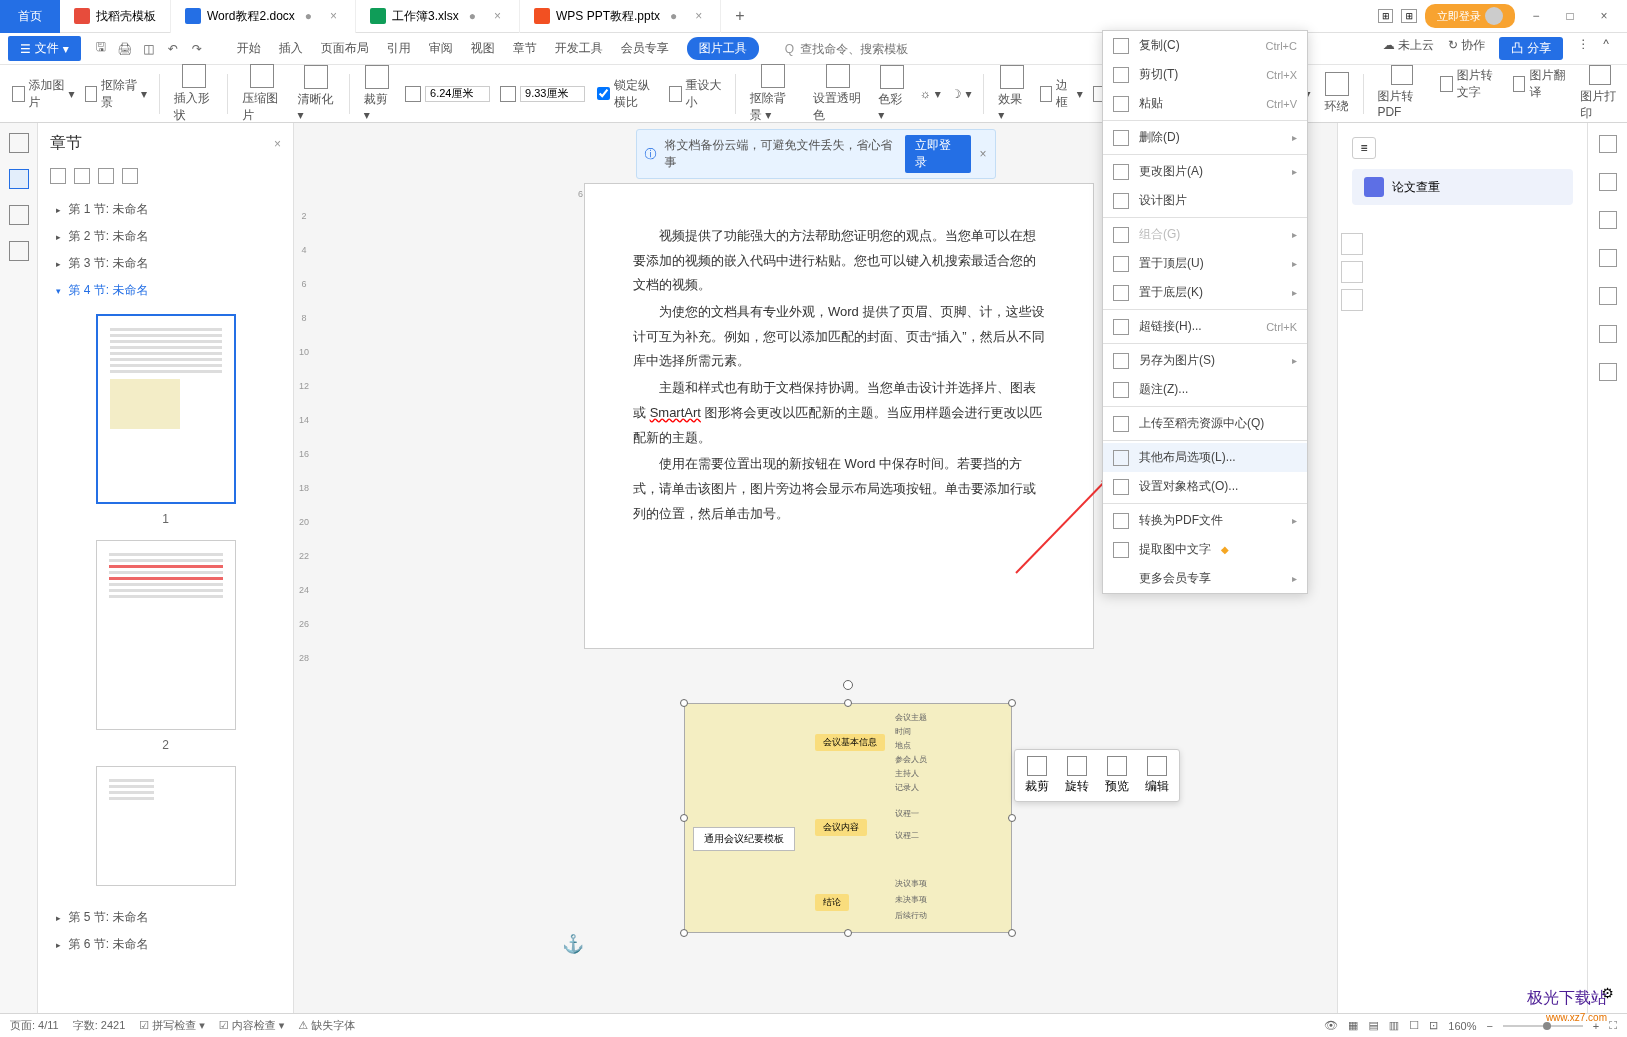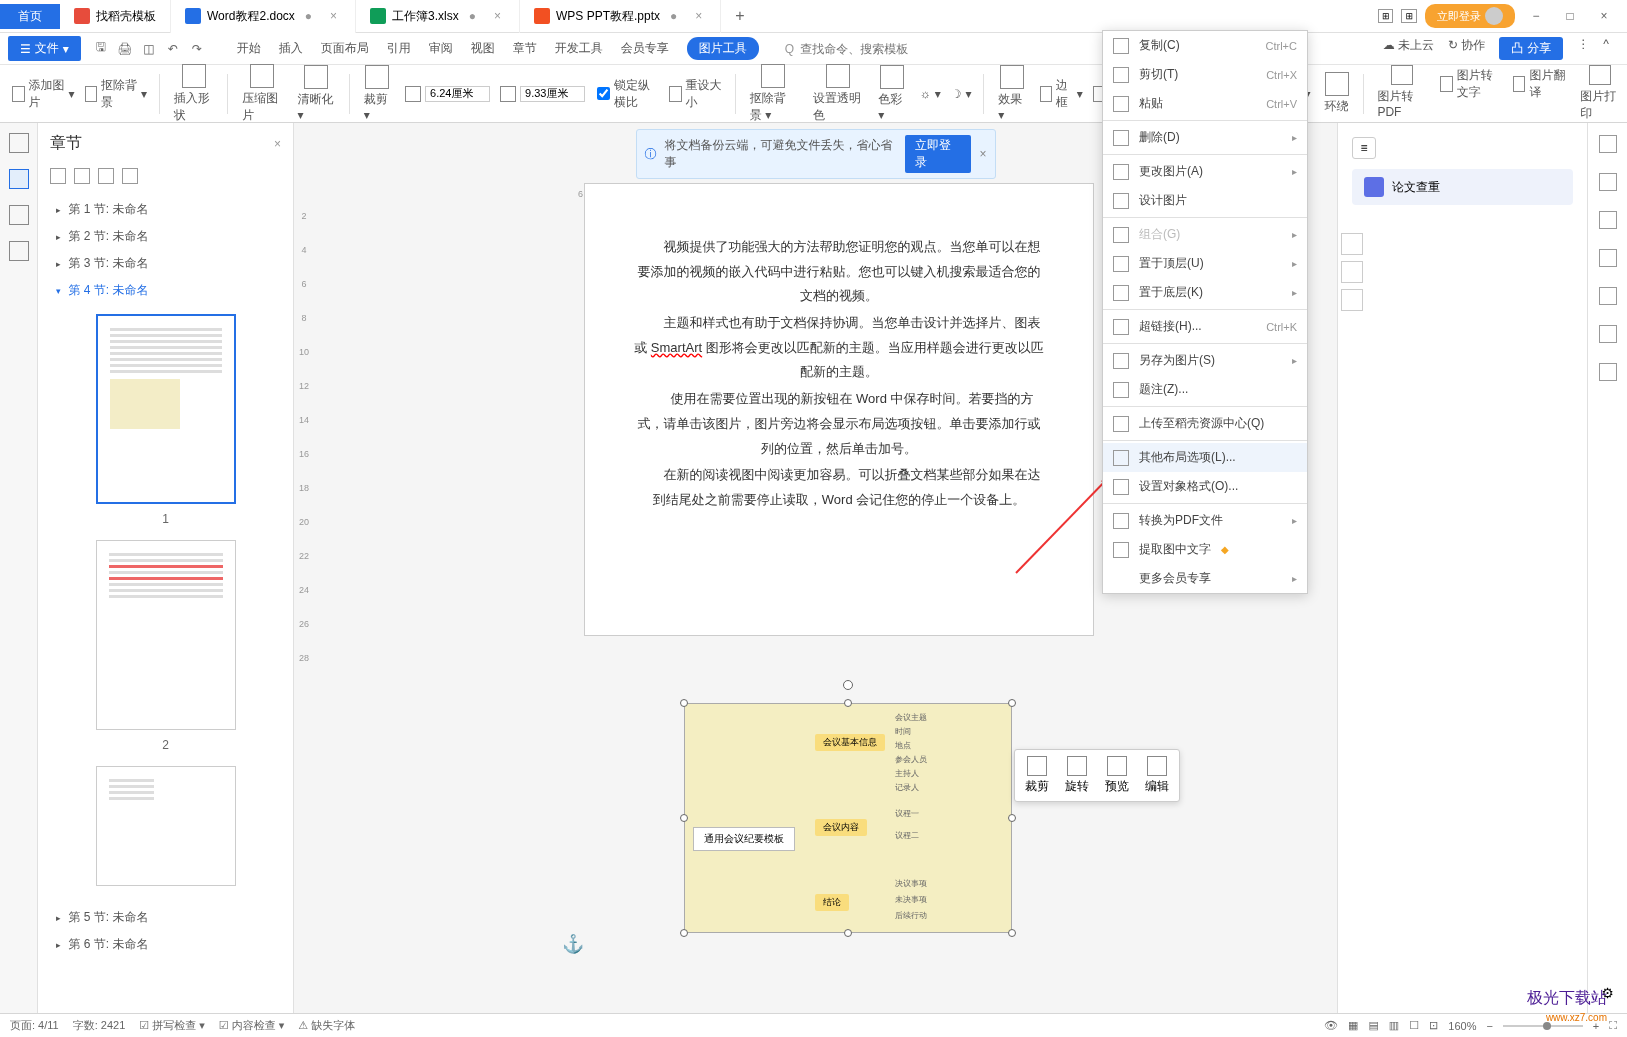--- a/index.html
+++ b/index.html
@@ -1,20 +1,20 @@
 <!DOCTYPE html>
 <html><head>
 <meta charset="utf-8">
 <style>
 * { margin: 0; padding: 0; box-sizing: border-box; font-family: "Microsoft YaHei", sans-serif; }
 body { background: #fff; width: 1627px; height: 1037px; overflow: hidden; position: relative; font-size: 12px; }
 
 
 .titlebar { height: 33px; background: #fff; display: flex; align-items: center; border-bottom: 1px solid #e0e0e0; }
-.tab-home { background: #246fe5; color: #fff; padding: 8px 18px; height: 25px; display: flex; align-items: center; }
+.tab-home { background: #246fe5; color: #fff; padding: 8px 18px; height: 33px; display: flex; align-items: center; }
 .tab { padding: 6px 14px; height: 33px; display: flex; align-items: center; gap: 6px; border-right: 1px solid #eee; position: relative; }
 .tab.active { background: #fff; }
 .tab-icon { width: 16px; height: 16px; display: inline-block; }
 .tab-icon.doc { background: #246fe5; border-radius: 2px; }
 .tab-icon.xls { background: #0f9d58; border-radius: 2px; }
 .tab-icon.ppt { background: #f25022; border-radius: 2px; }
 .tab-icon.template { background: #e74c3c; border-radius: 2px; }
 .tab-mod { color: #999; margin-left: 4px; }
 .tab-close { color: #999; margin-left: 8px; padding: 0 4px; }
 .tab-add { padding: 0 14px; color: #666; font-size: 16px; }
@@ -75,21 +75,21 @@
 .thumb-img { width: 70px; height: 50px; background: #f3edc7; margin-top: 6px; }
 
 
 .canvas-wrap { flex: 1; position: relative; background: #f5f5f5; overflow: hidden; }
 .notice-bar { background: #e8f3ff; border: 1px solid #c3ddf5; border-radius: 3px; margin: 6px auto 0; width: 360px; display: flex; align-items: center; padding: 5px 8px; gap: 8px; font-size: 12px; color: #555; }
 .notice-icon { color: #246fe5; }
 .notice-btn { background: #246fe5; color: #fff; padding: 2px 10px; border-radius: 2px; margin-left: auto; }
 .notice-close { color: #888; }
 .h-ruler { height: 20px; margin-left: 24px; display: flex; align-items: flex-end; color: #999; font-size: 9px; gap: 19px; padding-left: 260px; }
 .v-ruler { position: absolute; left: 0; top: 48px; width: 20px; bottom: 0; color: #999; font-size: 9px; display: flex; flex-direction: column; gap: 24px; align-items: center; padding-top: 40px; }
-.page { position: absolute; left: 290px; top: 60px; width: 510px; background: #fff; border: 1px solid #ccc; padding: 51px 48px 120px; text-align: center; }
+.page { position: absolute; left: 290px; top: 60px; width: 510px; background: #fff; border: 1px solid #ccc; padding: 40px 48px 120px; }
 .page p { font-size: 13px; line-height: 1.9; color: #333; text-indent: 2em; margin-bottom: 2px; }
 .smart-art { color: #333; text-decoration: underline wavy red; }
 .anchor { position: absolute; left: 268px; top: 810px; font-size: 18px; color: #666; }
 .sel-image { position: absolute; left: 390px; top: 580px; width: 328px; height: 230px; background: #f4eec2; border: 1px solid #aaa; }
 .handle { width: 8px; height: 8px; background: #fff; border: 1px solid #666; border-radius: 50%; position: absolute; }
 .sel-image .h-nw { left: -5px; top: -5px; }
 .sel-image .h-n { left: 50%; top: -5px; margin-left: -4px; }
 .sel-image .h-ne { right: -5px; top: -5px; }
 .sel-image .h-w { left: -5px; top: 50%; margin-top: -4px; }
 .sel-image .h-e { right: -5px; top: 50%; margin-top: -4px; }
@@ -456,23 +456,23 @@
         <span>16</span>
         <span>18</span>
         <span>20</span>
         <span>22</span>
         <span>24</span>
         <span>26</span>
         <span>28</span>
     </div>
     <div class="page">
       <p>视频提供了功能强大的方法帮助您证明您的观点。当您单可以在想要添加的视频的嵌入代码中进行粘贴。您也可以键入机搜索最适合您的文档的视频。</p>
+      <p>为使您的文档具有专业外观，Word 提供了页眉、页脚、计，这些设计可互为补充。例如，您可以添加匹配的封面、页击“插入”，然后从不同库中选择所需元素。</p>
       <p><span>主题和样式也有助于文档保持协调。当您单击设计并选择片、图表或 </span><span class="smart-art">SmartArt</span><span> 图形将会更改以匹配新的主题。当应用样题会进行更改以匹配新的主题。</span></p>
       <p>使用在需要位置出现的新按钮在 Word 中保存时间。若要挡的方式，请单击该图片，图片旁边将会显示布局选项按钮。单击要添加行或列的位置，然后单击加号。</p>
-      <p>在新的阅读视图中阅读更加容易。可以折叠文档某些部分如果在达到结尾处之前需要停止读取，Word 会记住您的停止一个设备上。</p>
     </div>
     <span class="anchor">⚓</span>
     <div class="sel-image">
       <div class="rot-handle"></div>
       <div class="handle h-nw"></div>
       <div class="handle h-n"></div>
       <div class="handle h-ne"></div>
       <div class="handle h-w"></div>
       <div class="handle h-e"></div>
       <div class="handle h-sw"></div>

